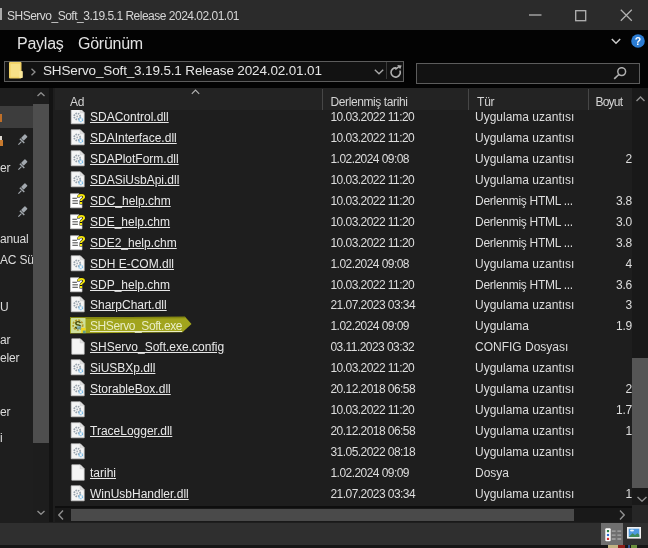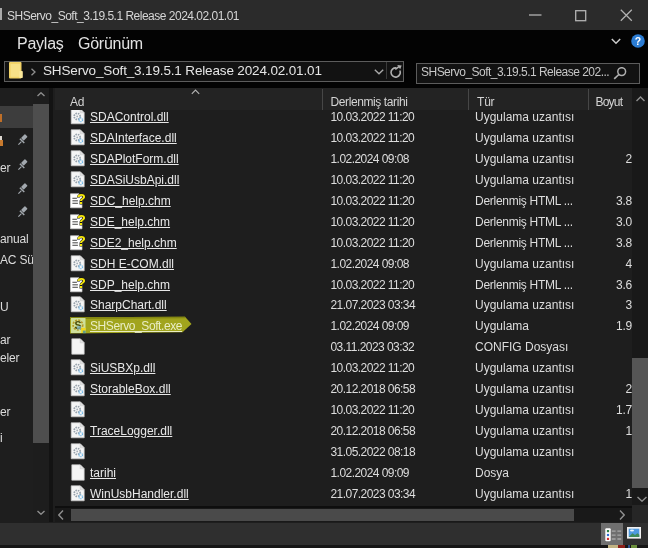--- a/index.html
+++ b/index.html
@@ -82,21 +82,20 @@
     <svg class="abs" style="left:374px;top:39px" width="10" height="6">
         <path d="M0.8 0.8 L5 4.7 L9.2 0.8" fill="none" stroke="#aaaaaa" stroke-width="1.4"></path>
       </svg>
     <svg class="abs" style="left:389px;top:34.5px" width="14" height="13">
       <path d="M7.2 2.9 A 4.6 4.6 0 1 0 10.8 5.5" fill="none" stroke="#b0b0b0" stroke-width="1.6"></path>
       <path d="M6.3 4.4 L9.9 1.6" stroke="#b0b0b0" stroke-width="1.6"></path>
       <polygon points="8.2,0 12.6,0.5 11.2,4.2" fill="#b0b0b0"></polygon>
     </svg>
 
     <div class="abs" id="searchbox"></div>
-    <div class="abs" style="left:421px;top:35px;font-size:12px;color:#c7c7c7;letter-spacing:-0.52px">SHServo_Soft_3.19.5.1 Release 202...</div>
     <svg class="abs" style="left:613px;top:37px" width="14" height="13">
       <circle cx="8.7" cy="4.6" r="3.9" fill="none" stroke="#b0b0b0" stroke-width="1.5"></circle>
       <path d="M5.8 7.5 L1.2 11.8" stroke="#b0b0b0" stroke-width="1.7"></path>
     </svg>
   </div>
 
   <div id="sbitems">
       <div class="abs" style="left:0;top:106px;width:33px;height:22px;background:#3d3d3d"></div>
       <div class="abs" style="left:0;top:113.5px;width:2px;height:8px;background:#bf6f28"></div>
       <div class="abs" style="left:17px;top:133.5px;width:12px;height:12px"><svg width="12" height="12" viewBox="0 0 12 12">
@@ -305,20 +304,21 @@
         <div class="nm" style="color:#e9edc4;letter-spacing:-0.42px">SHServo_Soft.exe</div>
         <div class="dt">1.02.2024 09:09</div>
         <div class="ty">Uygulama</div>
         <div class="sz">1.9</div>
       </div>
       <div class="row" style="top:336.2px">
         <svg class="ric" viewBox="0 0 18 17" width="18" height="17">
           <path d="M2.8 0.8 h8.4 l4 4 v11.4 h-12.4 z" fill="#f5f5f5" stroke="#c9c9c9" stroke-width="0.7"></path>
           <path d="M11.2 0.8 l4 4 h-4 z" fill="#e3e3e3" stroke="#c9c9c9" stroke-width="0.6"></path>
         </svg>
+        <div class="nm">SHServo_Soft.exe.config</div>
         <div class="dt">03.11.2023 03:32</div>
         <div class="ty">CONFIG Dosyası</div>
       </div>
       <div class="row" style="top:357.1px">
         <svg class="ric" viewBox="0 0 18 17" width="18" height="17">
           <path d="M2.2 0.8 h9 l4 4 v11 h-13 z" fill="#f5f5f5" stroke="#c9c9c9" stroke-width="0.7"></path>
           <path d="M11.2 0.8 l4 4 h-4 z" fill="#e0e0e0" stroke="#c9c9c9" stroke-width="0.6"></path>
           <circle cx="8.2" cy="8.4" r="3" fill="none" stroke="#98a2ac" stroke-width="1.7" stroke-dasharray="1.5 0.9"></circle>
           <circle cx="8.2" cy="8.4" r="0.9" fill="#a5aeb7"></circle>
           <circle cx="11.7" cy="11.9" r="1.8" fill="none" stroke="#6db7e8" stroke-width="1.3" stroke-dasharray="1.1 0.7"></circle>

